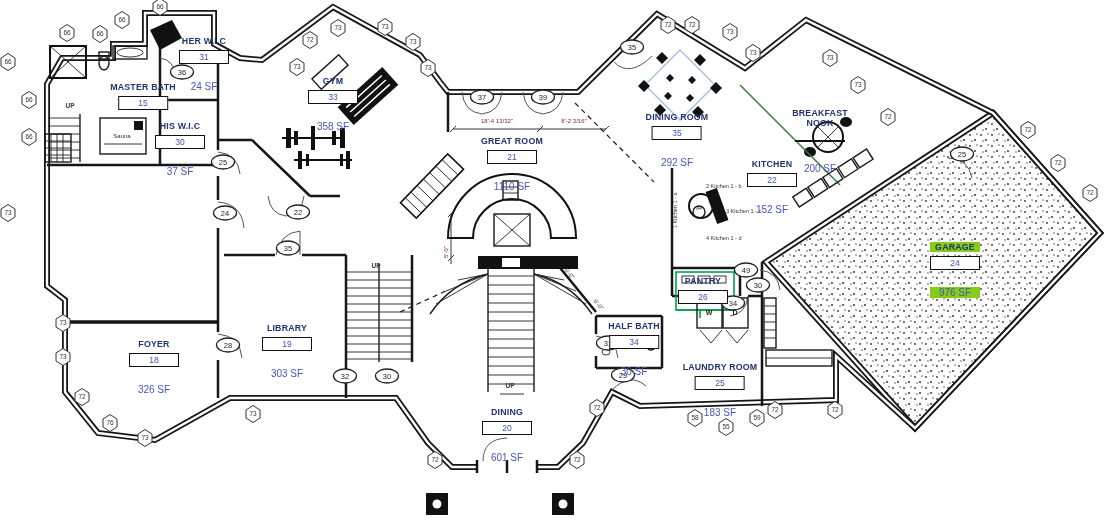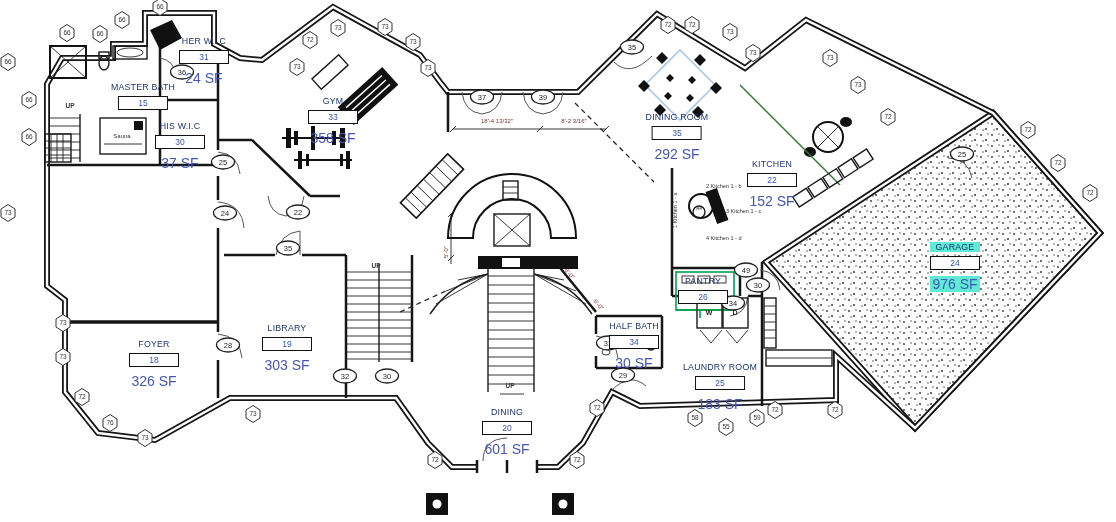--- a/index.html
+++ b/index.html
@@ -28,26 +28,26 @@
   .dtag ellipse{fill:#fff;stroke:#222;stroke-width:1.3;}
   .dtag text{font-size:7.5px;fill:#222;}
   .dimt{font-size:6px;fill:#7a3030;}
   .upt{font-size:6.5px;fill:#333;font-weight:bold;}
   .note{font-size:5.5px;fill:#333;text-anchor:start;}
   .wd{font-size:7px;fill:#222;font-weight:bold;}
   .saun{font-size:6px;fill:#333;}
   .a4{font-size:4.5px;fill:#222;}
   
   .room{position:absolute;transform:translateX(-50%);text-align:center;z-index:5;}
-  .rname{font-size:8.8px;font-weight:normal;color:#1e3472;line-height:10px;letter-spacing:.2px;white-space:nowrap;}
+  .rname{font-size:8.8px;font-weight:bold;color:#1e3472;line-height:10px;letter-spacing:.2px;white-space:nowrap;}
   .room.wrap .rname{white-space:normal;}
   .rnum{display:inline-block;min-width:40px;padding:0 4px;margin-top:1px;border:1.2px solid #111;
         background:#fff;font-size:8.5px;color:#3a55b4;line-height:12px;}
-  .rarea{font-size:14px;color:#4656b8;margin-top:6px;white-space:nowrap;}
-  .onstip .rname,.onstip .rarea{background:#5eead4;padding:0 2px;}
+  .rarea{font-size:10px;color:#4656b8;margin-top:17px;white-space:nowrap;}
+  .onstip .rname,.onstip .rarea{background:#84cc16;padding:0 2px;}
 </style>
 </head>
 <body>
 
 <div class="plan">
 <svg width="1116" height="522" viewBox="0 0 1116 522">
   <defs>
     <path id="outer" d="M47,84 L62,58 L113,58 L113,44 L145,44 L145,13 L214,13 L214,44 L240,58 L262,60 L333,7 L420,55 L440,82 L448,92 L578,92 L657,14 L745,68 L806,20 L993,113 L1100,233 L915,428 L836,356 L836,400 L640,406 L612,392 L583,443 L558,467 L452,467 L428,443 L396,398 L230,398 L155,440 L98,433 L65,392 L65,300 L47,286 Z"></path>
     <polygon id="gar" points="993,113 1100,233 915,428 766,262"></polygon>
     <pattern id="stip" width="11" height="11" patternUnits="userSpaceOnUse">
@@ -502,30 +502,40 @@
 <div class="room" style="left:143px;top:82px">
   <div class="rname">MASTER BATH</div>
   <div class="rnum">15</div>
   <div class="rarea"></div>
 </div>
 <div class="room" style="left:180px;top:121px">
   <div class="rname">HIS W.I.C</div>
   <div class="rnum">30</div>
   <div class="rarea">37 SF</div>
 </div>
-<div class="room" style="left:333px;top:96px">
+<div class="room" style="left:333px;top:76px">
   <div class="rname">GYM</div>
   <div class="rnum">33</div>
   <div class="rarea">358 SF</div>
+</div>
+<div class="room" style="left:512px;top:136px">
+  <div class="rname">GREAT ROOM</div>
+  <div class="rnum">21</div>
+  <div class="rarea">1110 SF</div>
 </div>
 <div class="room" style="left:677px;top:112px">
   <div class="rname">DINING ROOM</div>
   <div class="rnum">35</div>
   <div class="rarea">292 SF</div>
 </div>
+<div class="room wrap" style="left:820px;top:108px;width:74px">
+  <div class="rname">BREAKFAST NOOK</div>
+  <div class="rnum"></div>
+  <div class="rarea">200 SF</div>
+</div>
 <div class="room" style="left:772px;top:159px">
   <div class="rname">KITCHEN</div>
   <div class="rnum">22</div>
   <div class="rarea">152 SF</div>
 </div>
 <div class="room onstip" style="left:955px;top:242px">
   <div class="rname">GARAGE</div>
   <div class="rnum">24</div>
   <div class="rarea">976 SF</div>
 </div>

